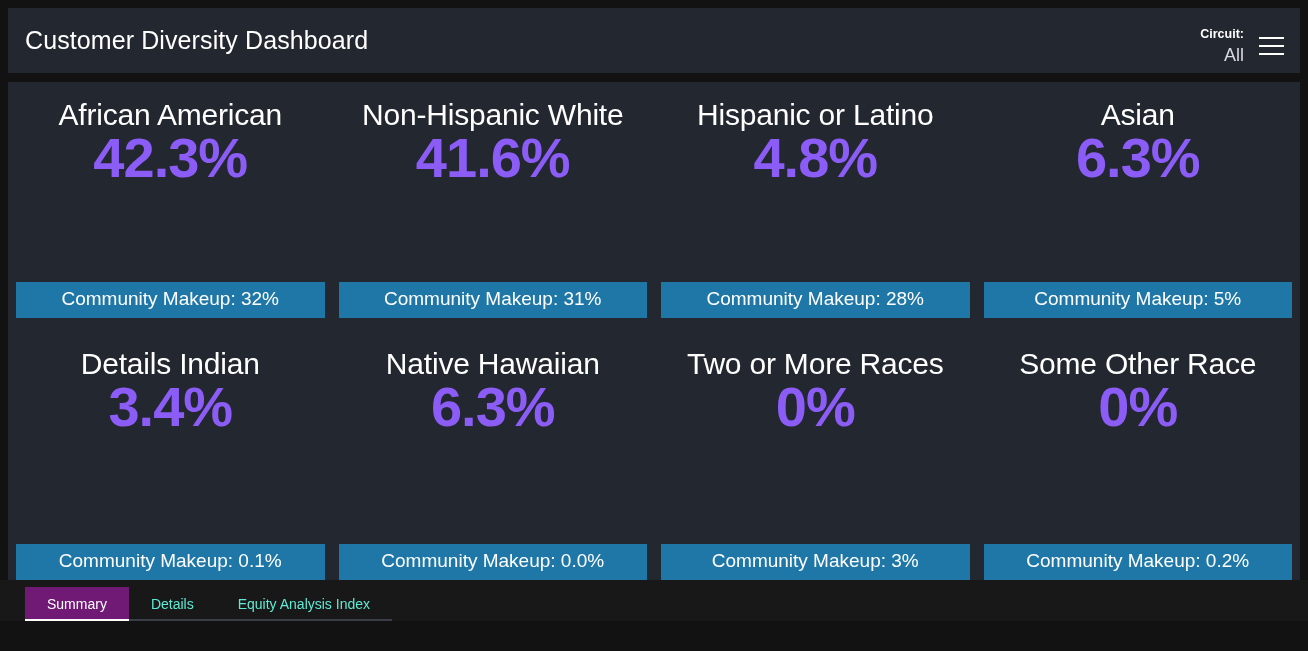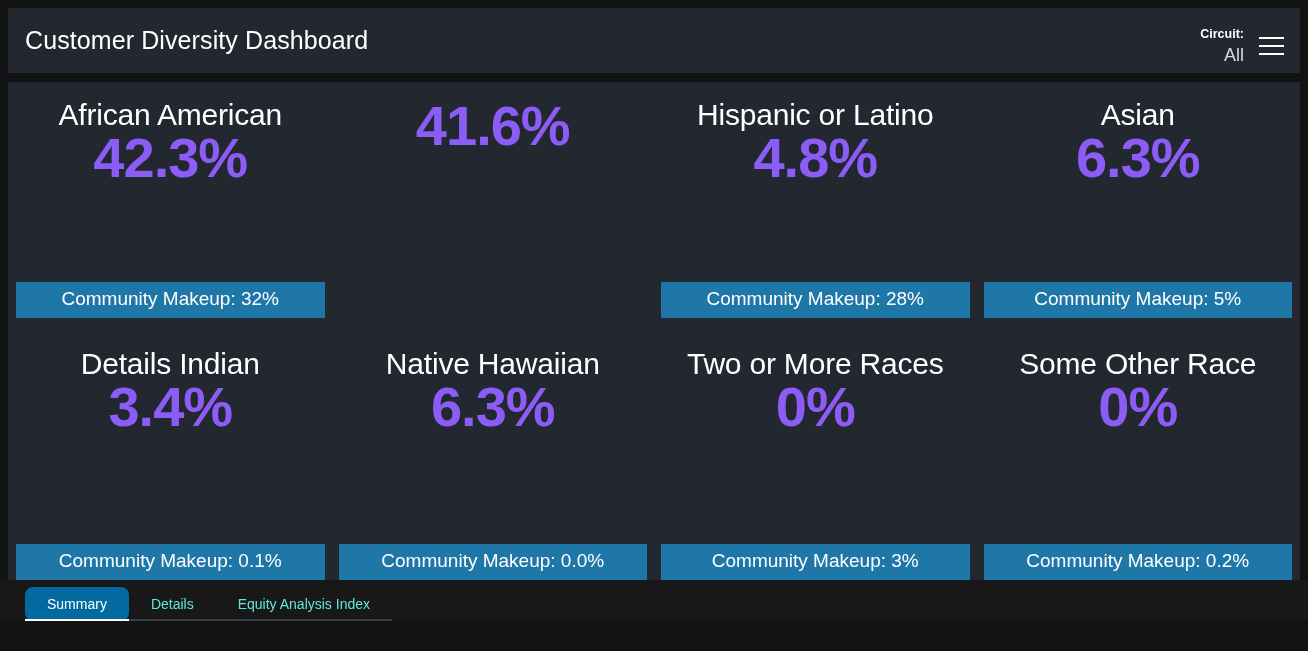--- a/index.html
+++ b/index.html
@@ -187,23 +187,22 @@
     justify-content: center;
     padding: 0 22px;
     font-size: 14px;
     color: #5eead4;
     background: transparent;
     cursor: pointer;
     white-space: nowrap;
   }
 
   .tab.active {
-    background: #0369a1;
-    color: #ffffff;
-    border-radius: 8px;
+    background: #701a75;
+    color: #ffffff;
   }
 
   .tab .underline {
     position: absolute;
     left: 0;
     right: 0;
     bottom: 0;
     height: 2px;
     background: #3a3f47;
   }
@@ -238,21 +237,23 @@
   <div class="content">
     <div class="kpi-grid">
 
       <div class="kpi-card">
         <div class="kpi-title">African American</div>
         <div class="kpi-value">42.3%</div>
         <div class="kpi-banner">Community Makeup: 32%</div>
       </div>
 
       <div class="kpi-card">
+        <div class="kpi-title">Non-Hispanic White</div>
         <div class="kpi-value">41.6%</div>
+        <div class="kpi-banner">Community Makeup: 31%</div>
       </div>
 
       <div class="kpi-card">
         <div class="kpi-title">Hispanic or Latino</div>
         <div class="kpi-value">4.8%</div>
         <div class="kpi-banner">Community Makeup: 28%</div>
       </div>
 
       <div class="kpi-card">
         <div class="kpi-title">Asian</div>

